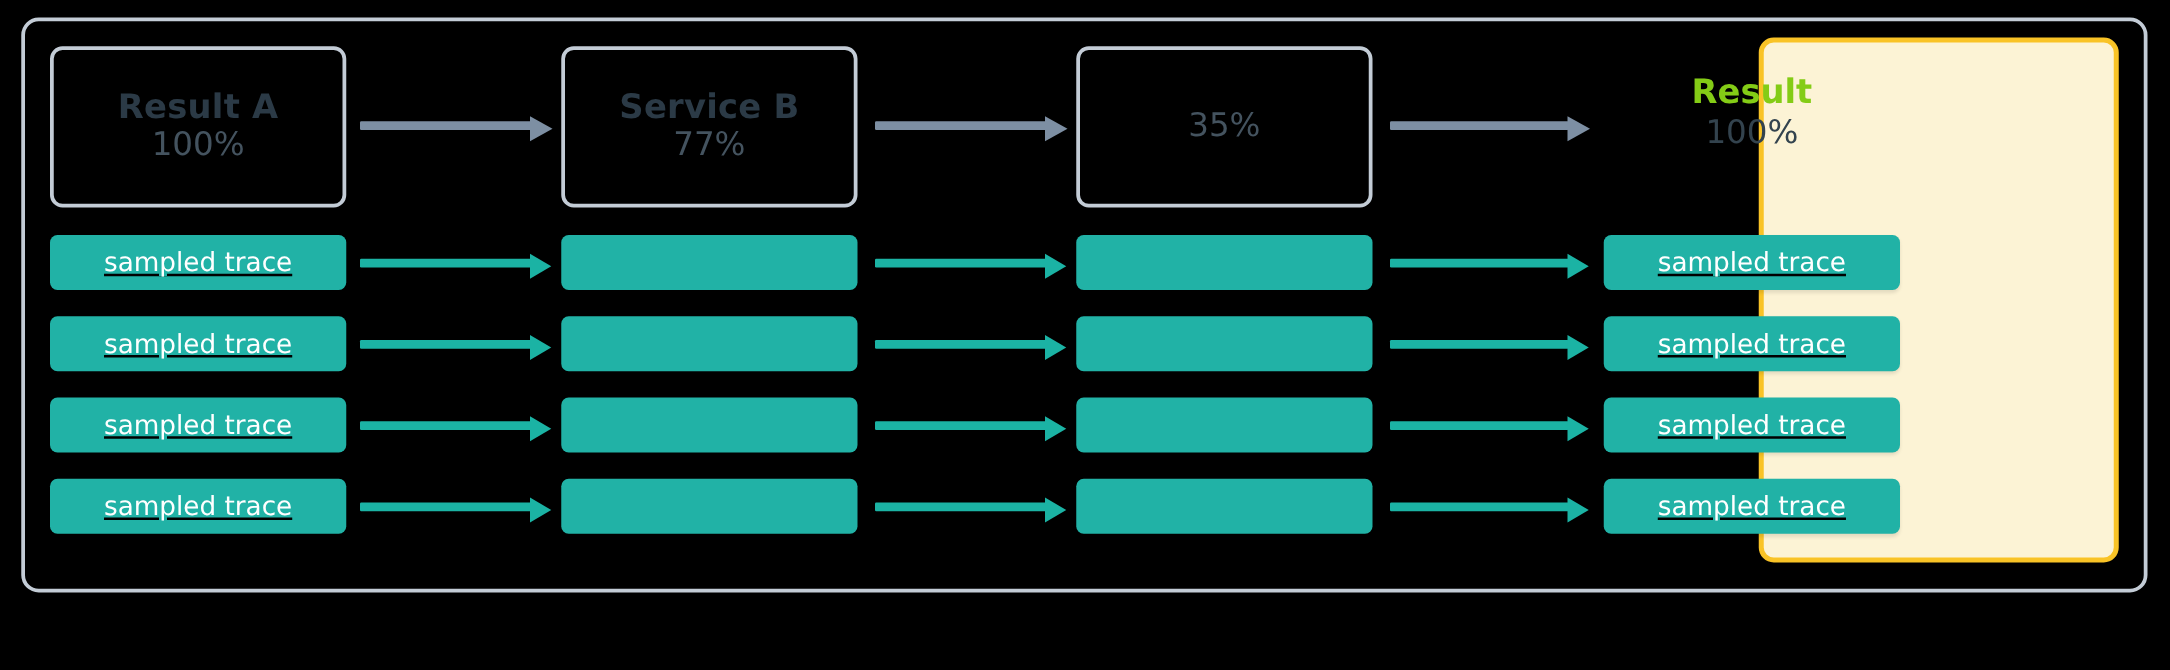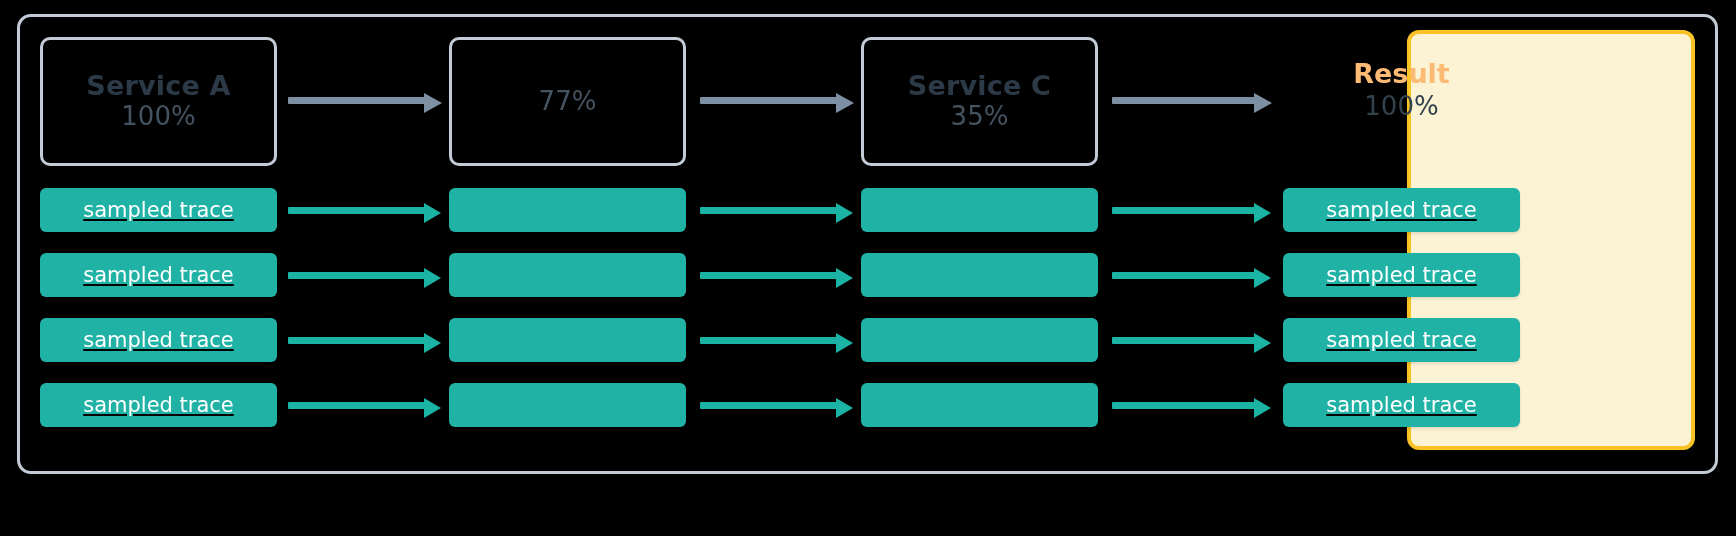--- a/index.html
+++ b/index.html
@@ -76,21 +76,21 @@
   .result-head {
     position: absolute;
     left: 0;
     top: 14px;
     width: 100%;
     text-align: center;
   }
   .result-title {
     font-size: 27px;
     font-weight: bold;
-    color: #fdba74;
+    color: #84cc16;
     line-height: 1.2;
   }
   .result-pct {
     font-size: 26px;
     color: #33434e;
     line-height: 1.25;
   }
 
   
   .trace-bar {
@@ -202,44 +202,44 @@
       </div>
       <div class="arrow teal" style="left: 700px; top: 405px;">
         <div class="shaft" style="width: 137px; top: -3.5px;"></div>
         <div class="head" style="left: 136px;"></div>
       </div>
       <div class="arrow teal" style="left: 1112px; top: 405px;">
         <div class="shaft" style="width: 143px; top: -3.5px;"></div>
         <div class="head" style="left: 142px;"></div>
       </div>
       <div class="service-box" style="left: 40px; width: 237px;">
-        <div class="service-title">Service A</div>
+        <div class="service-title">Result A</div>
         <div class="service-pct">100%</div>
       </div>
       <div class="trace-bar labeled" style="left: 40px; width: 237px; top: 188px;">
         <span class="trace-label">sampled trace</span>
       </div>
       <div class="trace-bar labeled" style="left: 40px; width: 237px; top: 253px;">
         <span class="trace-label">sampled trace</span>
       </div>
       <div class="trace-bar labeled" style="left: 40px; width: 237px; top: 318px;">
         <span class="trace-label">sampled trace</span>
       </div>
       <div class="trace-bar labeled" style="left: 40px; width: 237px; top: 383px;">
         <span class="trace-label">sampled trace</span>
       </div>
       <div class="service-box" style="left: 449px; width: 237px;">
+        <div class="service-title">Service B</div>
         <div class="service-pct">77%</div>
       </div>
       <div class="trace-bar" style="left: 449px; width: 237px; top: 188px;"></div>
       <div class="trace-bar" style="left: 449px; width: 237px; top: 253px;"></div>
       <div class="trace-bar" style="left: 449px; width: 237px; top: 318px;"></div>
       <div class="trace-bar" style="left: 449px; width: 237px; top: 383px;"></div>
       <div class="service-box" style="left: 861px; width: 237px;">
-        <div class="service-title">Service C</div>
         <div class="service-pct">35%</div>
       </div>
       <div class="trace-bar" style="left: 861px; width: 237px; top: 188px;"></div>
       <div class="trace-bar" style="left: 861px; width: 237px; top: 253px;"></div>
       <div class="trace-bar" style="left: 861px; width: 237px; top: 318px;"></div>
       <div class="trace-bar" style="left: 861px; width: 237px; top: 383px;"></div>
       <div class="result-head" style="left: 1283px; width: 237px; position: absolute; top: 58px;">
         <div class="result-title">Result</div>
         <div class="result-pct">100%</div>
       </div>

